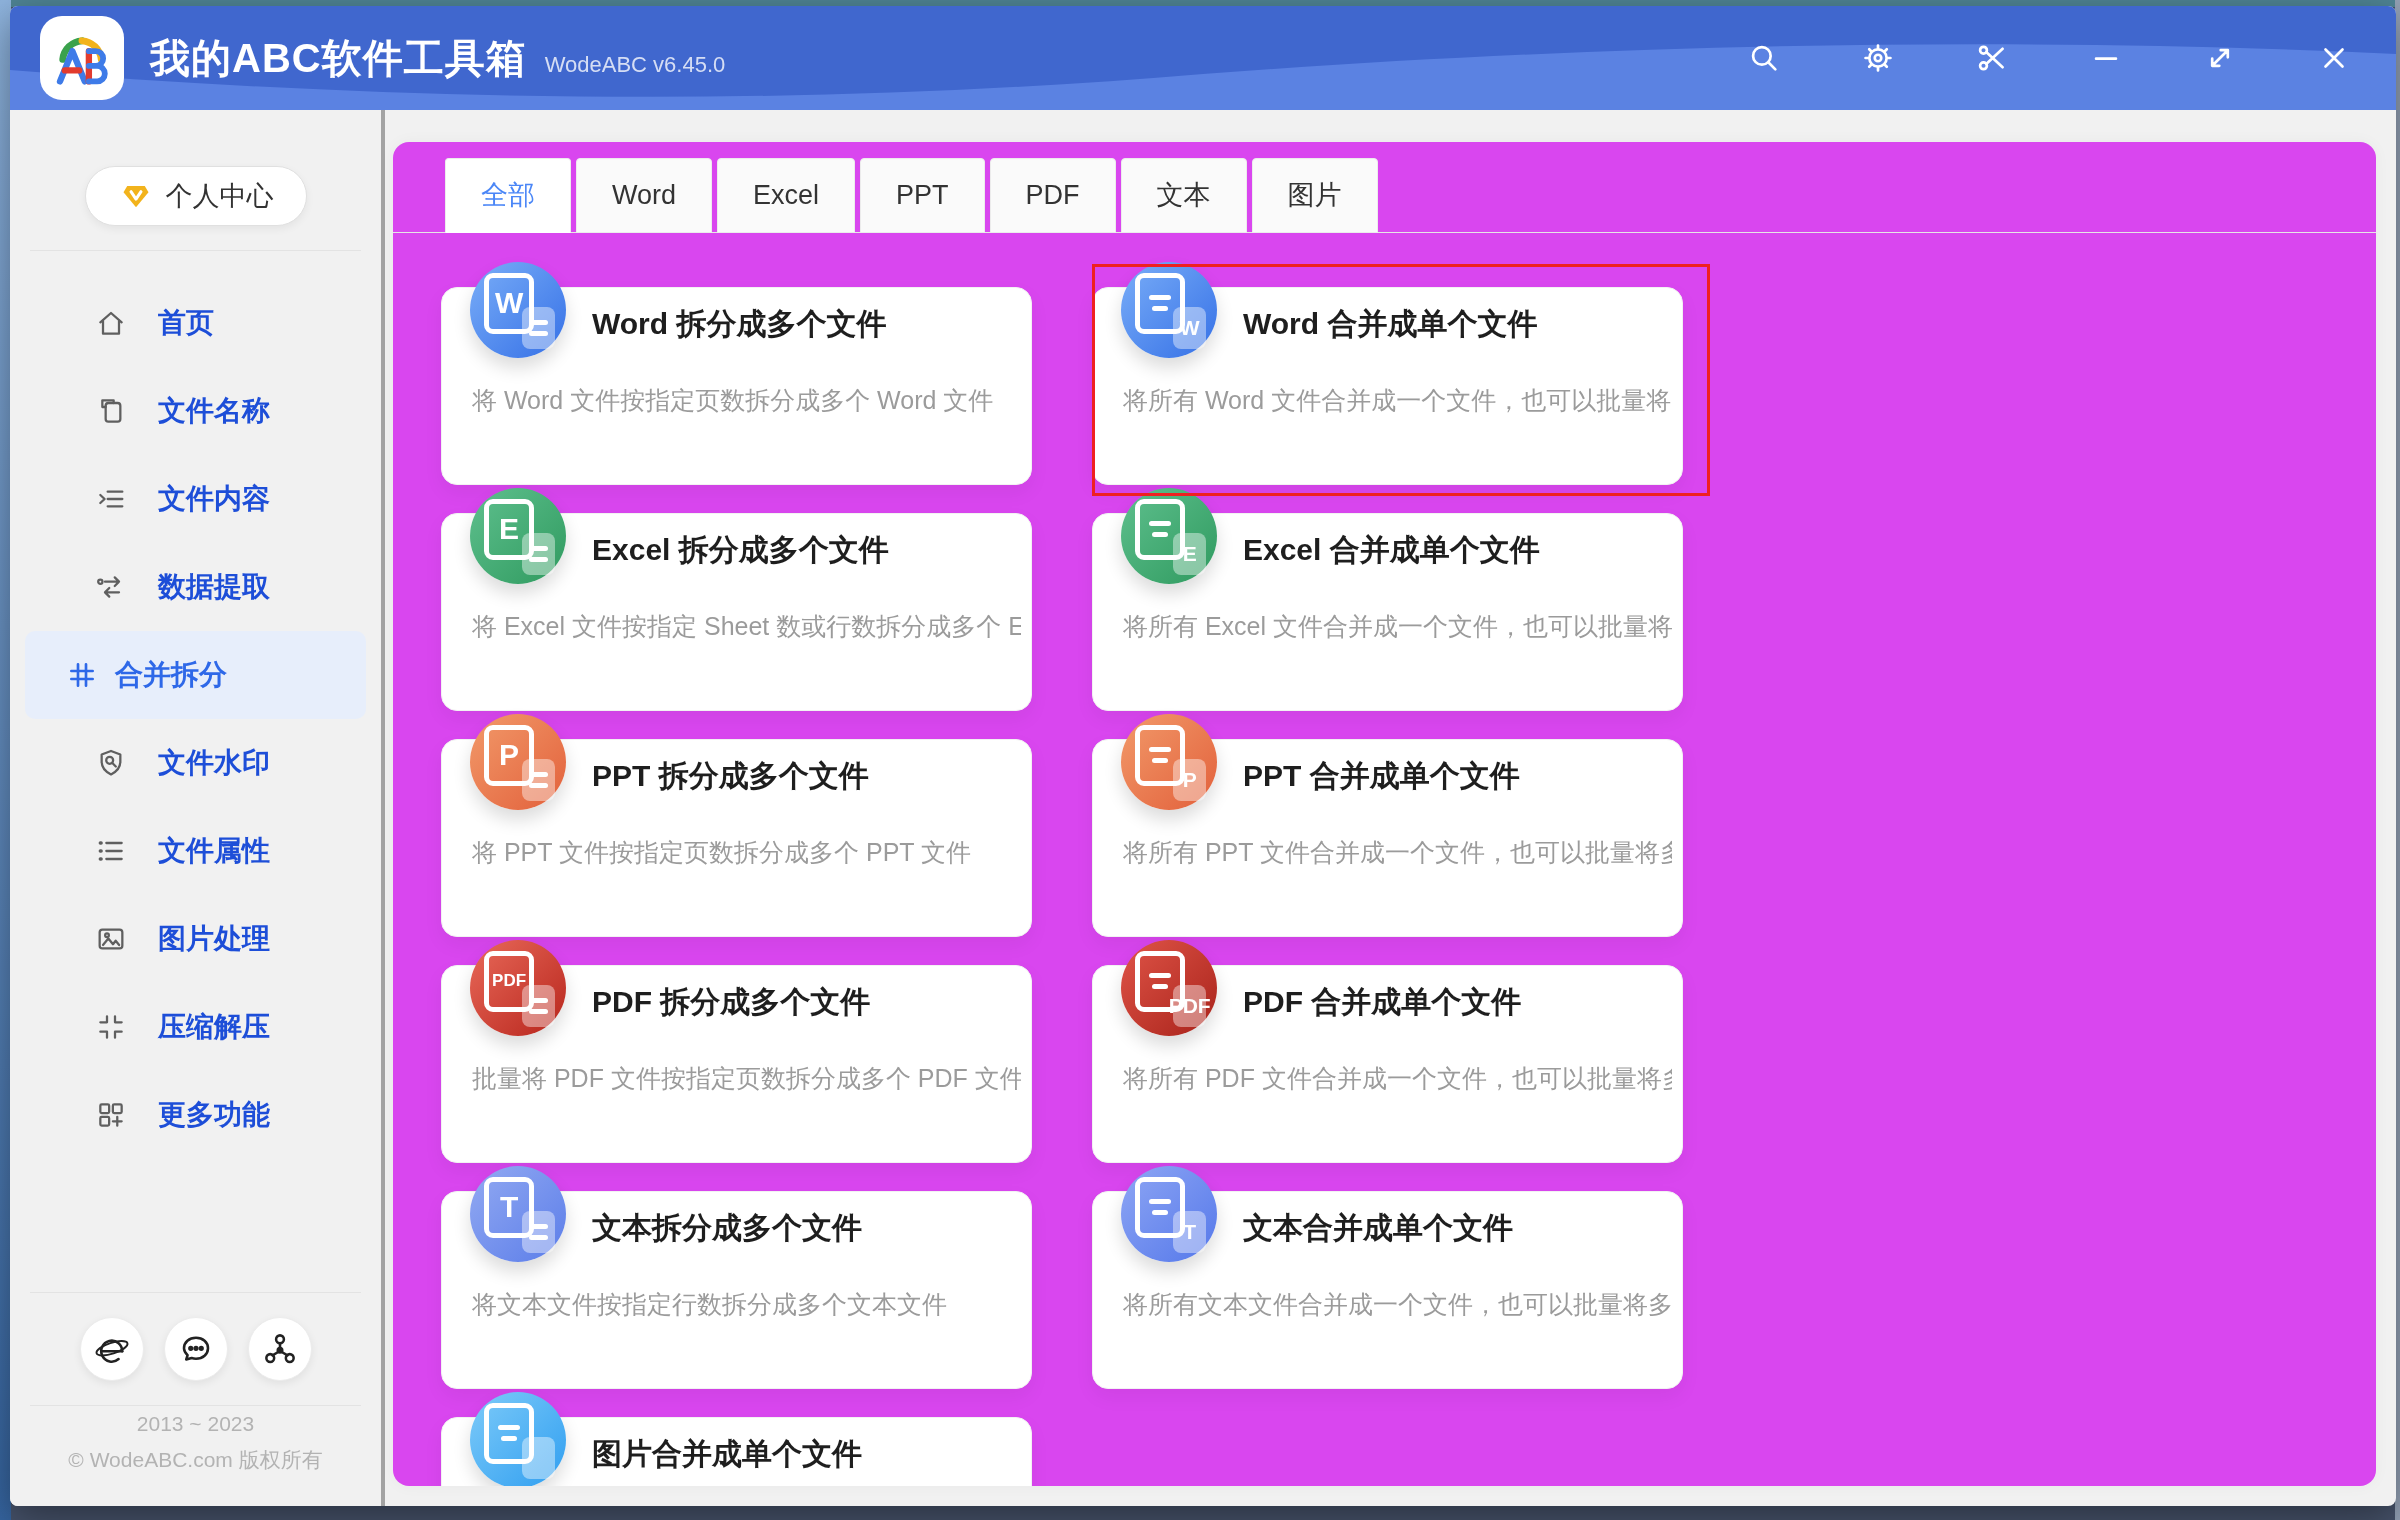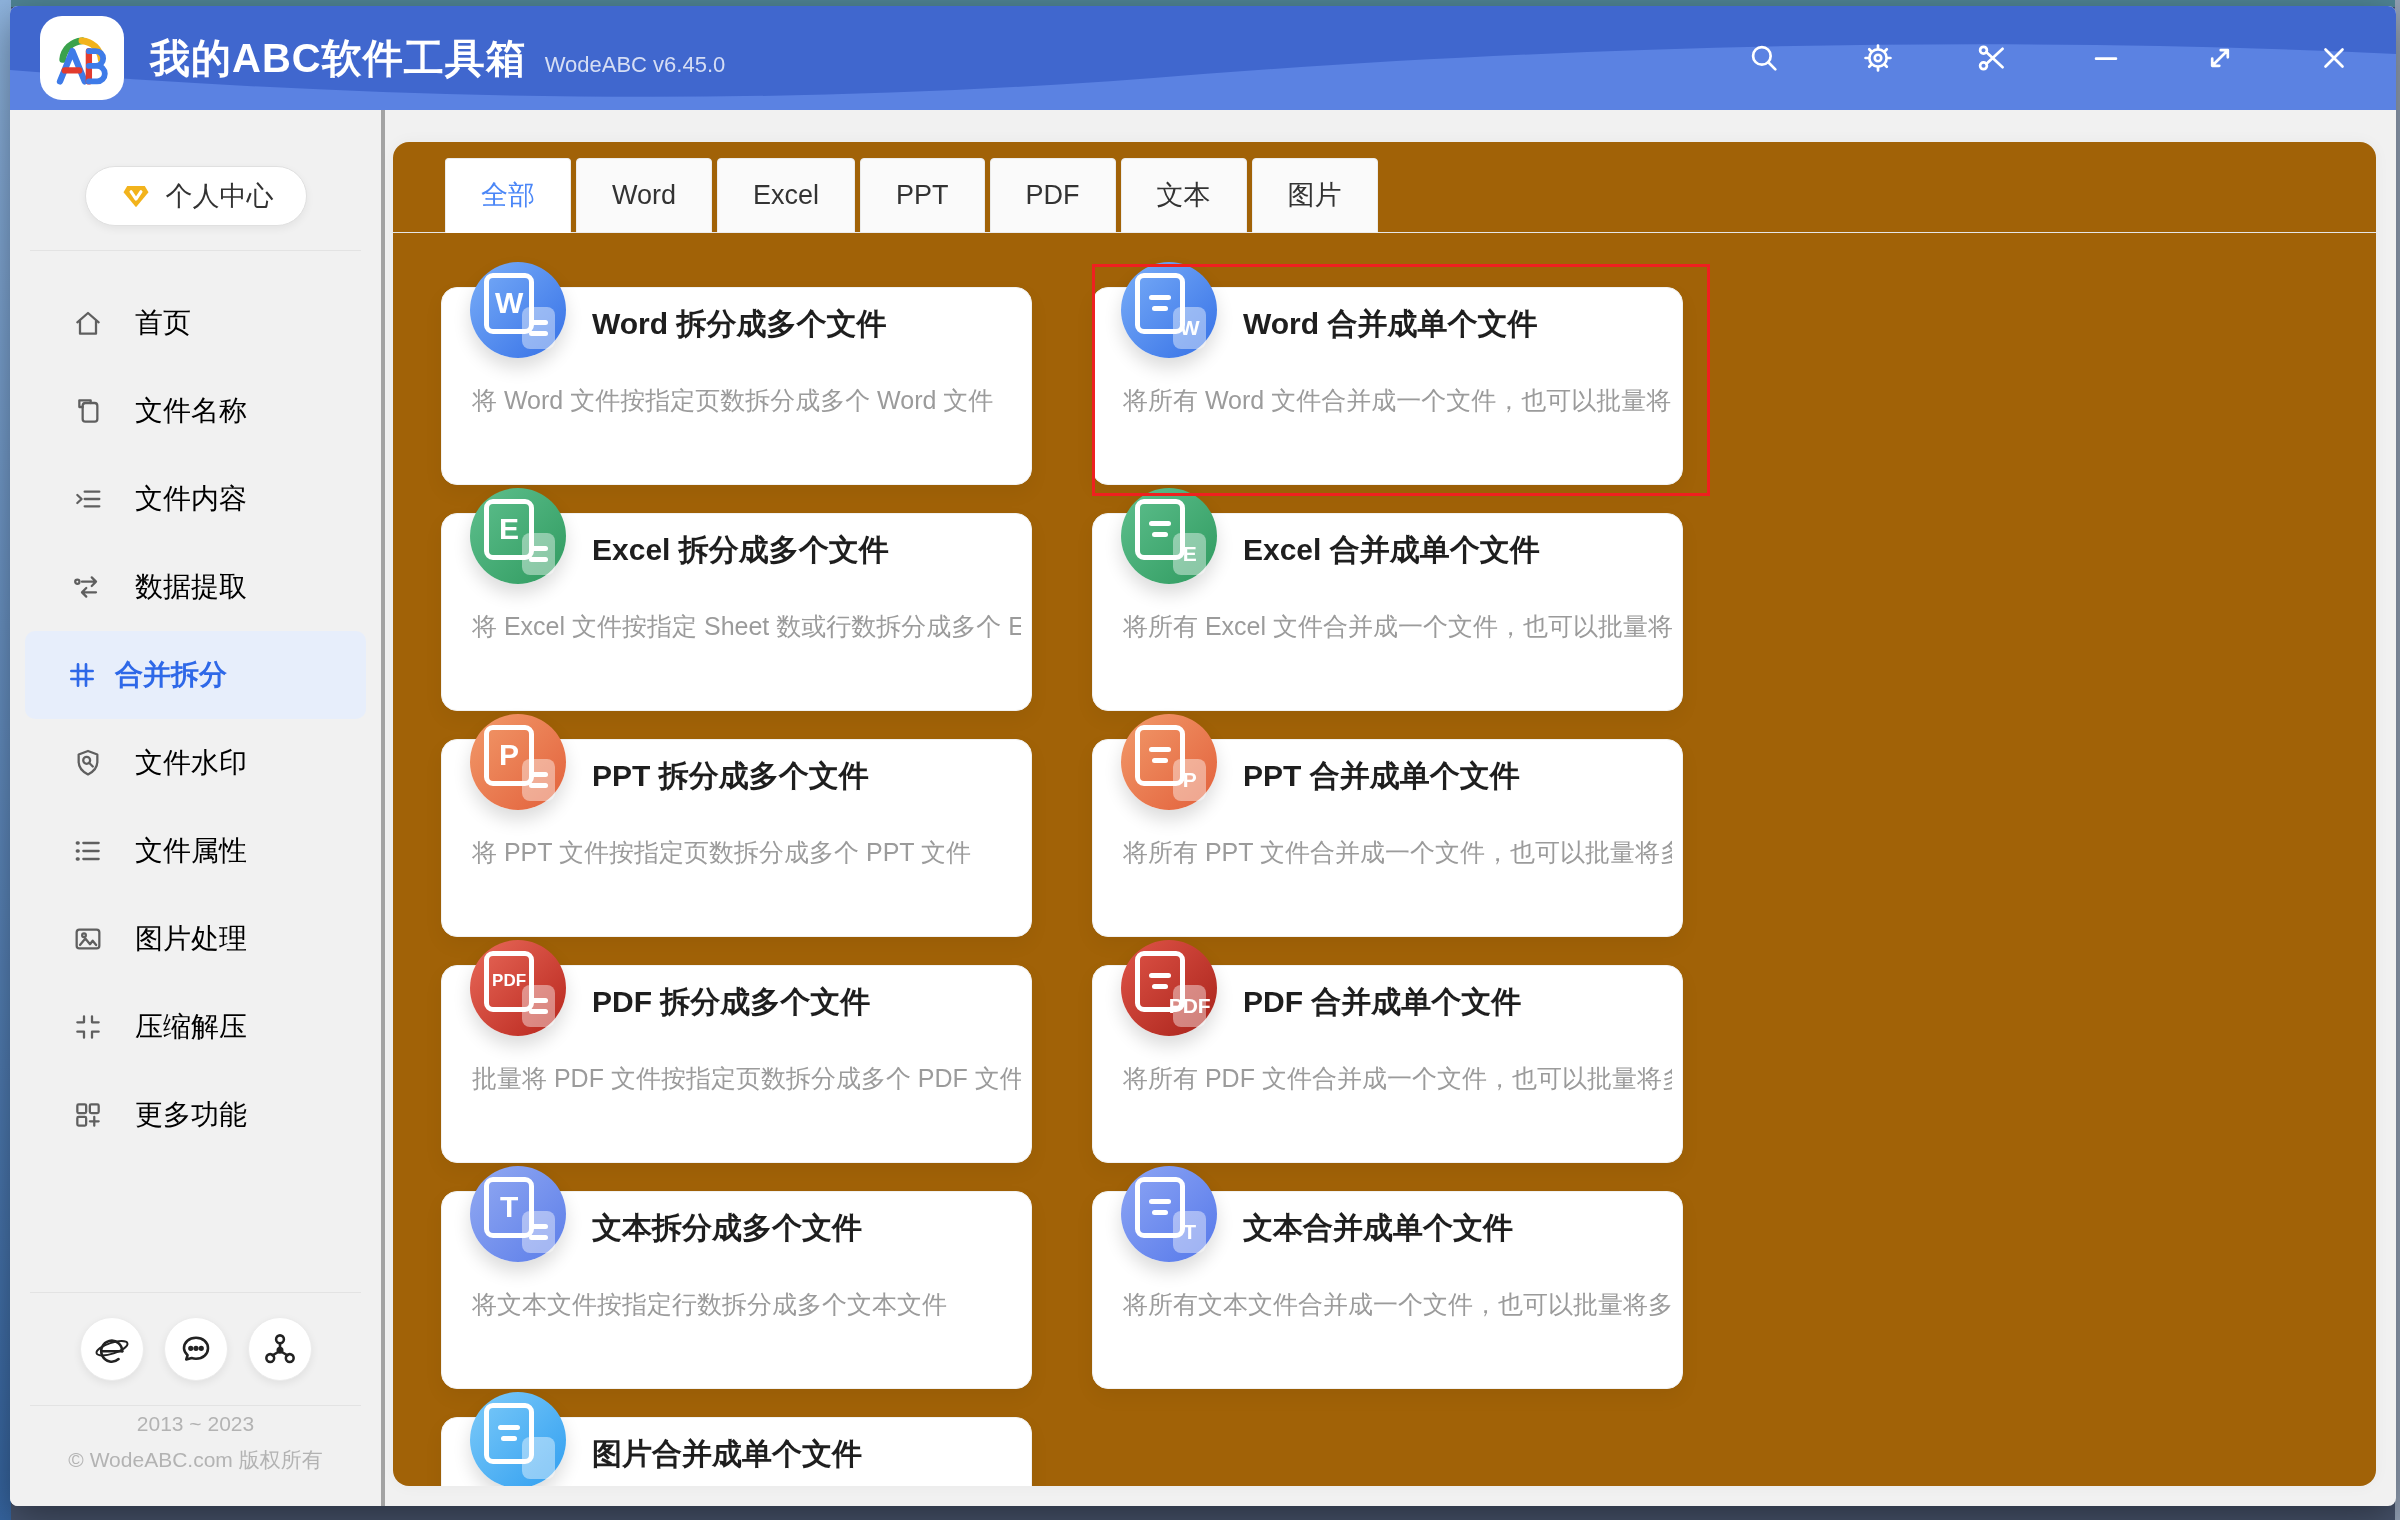--- a/index.html
+++ b/index.html
@@ -32,35 +32,35 @@
 
   
   .wbody{display:flex;height:calc(100% - 104px);}
   .sidebar{width:371px;flex:0 0 371px;display:flex;flex-direction:column;background:#f1f1f1;border-right:4px solid #a3a3a3;}
   .profile-btn{margin:56px auto 0;width:220px;height:58px;border-radius:30px;background:#fff;border:1px solid #e0e0e0;
     box-shadow:0 3px 8px rgba(0,0,0,.06);display:flex;align-items:center;justify-content:center;gap:12px;
     font-size:27px;color:#333;cursor:pointer;}
   .gem{position:relative;width:36px;height:32px;display:flex;align-items:center;justify-content:center;}
   .sb-divider{border-top:1px solid #e3e3e3;margin:24px 20px 0 20px;}
   .nav{margin-top:28px;}
-  .nav-item{height:88px;display:flex;align-items:center;padding-left:61px;gap:30px;font-size:28px;color:#000000;cursor:pointer;}
+  .nav-item{height:88px;display:flex;align-items:center;padding-left:84px;gap:30px;font-size:28px;color:#1d4ed8;cursor:pointer;font-weight:bold;}
   .nav-item .nav-ic{width:34px;height:34px;display:flex;align-items:center;justify-content:center;}
   .nav-item svg{width:32px;height:32px;stroke:#5f5f5f;fill:none;stroke-width:1.7;stroke-linecap:round;stroke-linejoin:round;}
   .nav-item.active{background:#e7eefb;border-radius:10px;margin:0 15px;padding-left:40px;color:#2e68e8;font-weight:700;gap:16px;}
   .nav-item.active svg{stroke:#2e68e8;stroke-width:2;}
   .sb-footer{margin-top:auto;}
   .soc-row{display:flex;justify-content:center;gap:20px;margin:24px 0;}
   .soc-btn{width:62px;height:62px;border-radius:50%;background:#fff;border:1px solid #ececec;box-shadow:0 3px 8px rgba(0,0,0,.07);
     display:flex;align-items:center;justify-content:center;cursor:pointer;}
   .soc-btn svg{width:36px;height:36px;stroke:#222;fill:none;stroke-width:1.7;stroke-linecap:round;stroke-linejoin:round;}
   .copyright{text-align:center;color:#b3b3b3;font-size:21px;line-height:36px;margin-bottom:28px;}
 
   
   .content{flex:1;padding:32px 20px 20px 8px;position:relative;}
-  .panel{background:#a16207;border-radius:16px;height:100%;position:relative;box-shadow:0 0 16px rgba(0,0,0,.04);overflow:hidden;}
+  .panel{background:#d946ef;border-radius:16px;height:100%;position:relative;box-shadow:0 0 16px rgba(0,0,0,.04);overflow:hidden;}
   .tabs{display:flex;padding:16px 0 0 52px;border-bottom:1px solid #e6e6e6;}
   .tab{height:73px;line-height:73px;padding:0 35px;font-size:27px;color:#333;background:#fafafa;
     border:1px solid #ececec;border-radius:4px 4px 0 0;margin-right:5px;margin-bottom:-1px;cursor:pointer;}
   .tab.active{background:#fff;border-bottom:1px solid #fff;color:#4a86f7;}
 
   .cards{display:flex;flex-wrap:wrap;column-gap:60px;row-gap:28px;padding:54px 48px 0 48px;}
   .card{flex:0 0 calc((100% - 120px)/3);height:196px;background:#fff;border:1px solid #f2f2f2;border-radius:16px;
     box-shadow:0 8px 20px rgba(0,0,0,.05);position:relative;cursor:pointer;}
   .card-icon{position:absolute;left:28px;top:-26px;width:96px;height:96px;border-radius:50%;
     box-shadow:0 10px 18px rgba(0,0,0,.14);}

